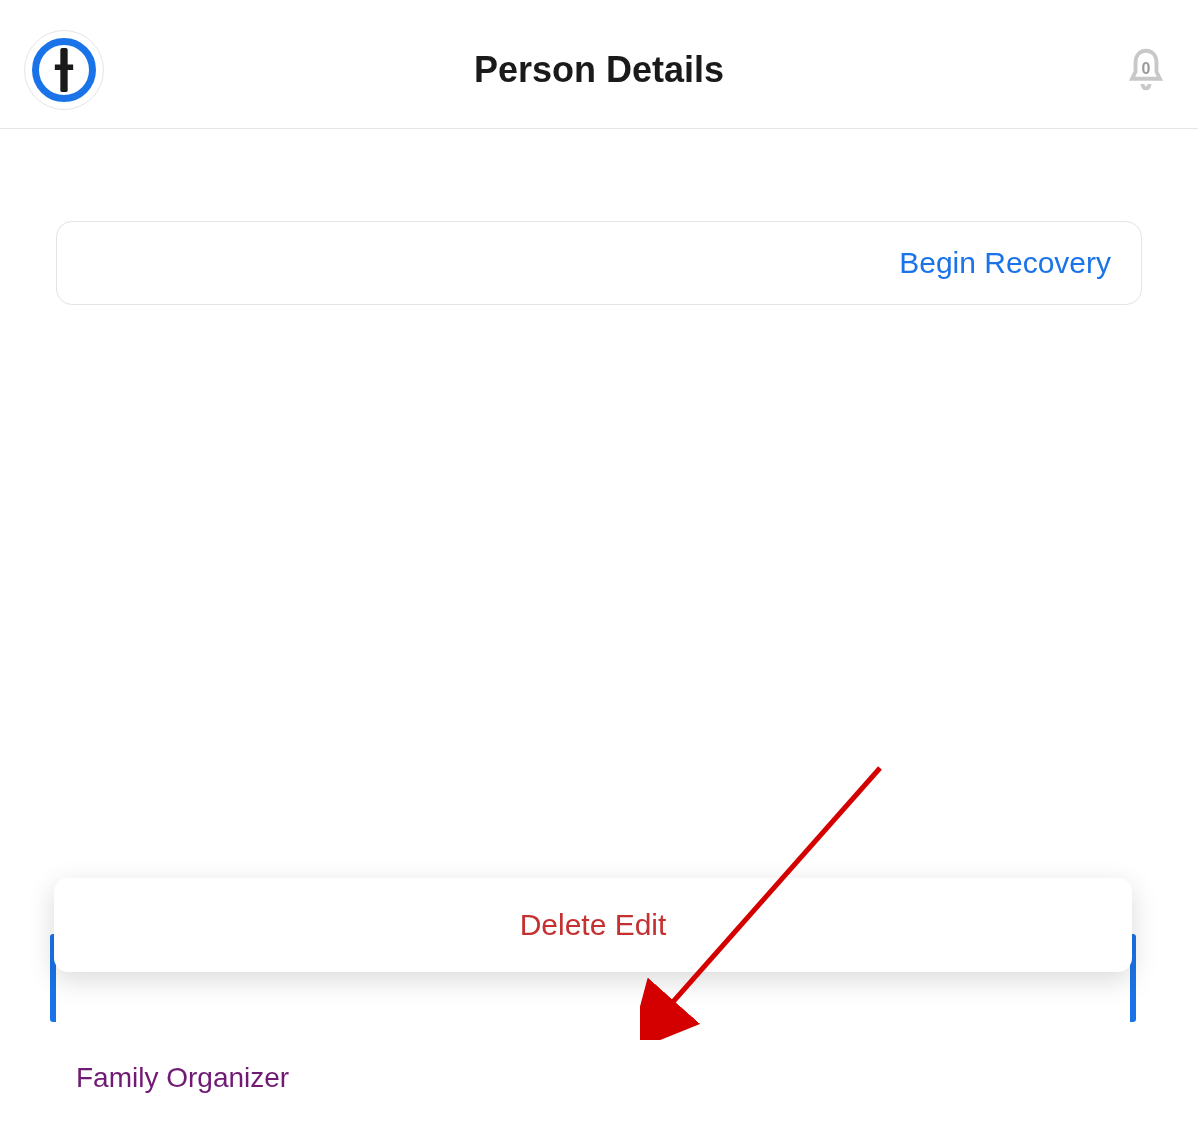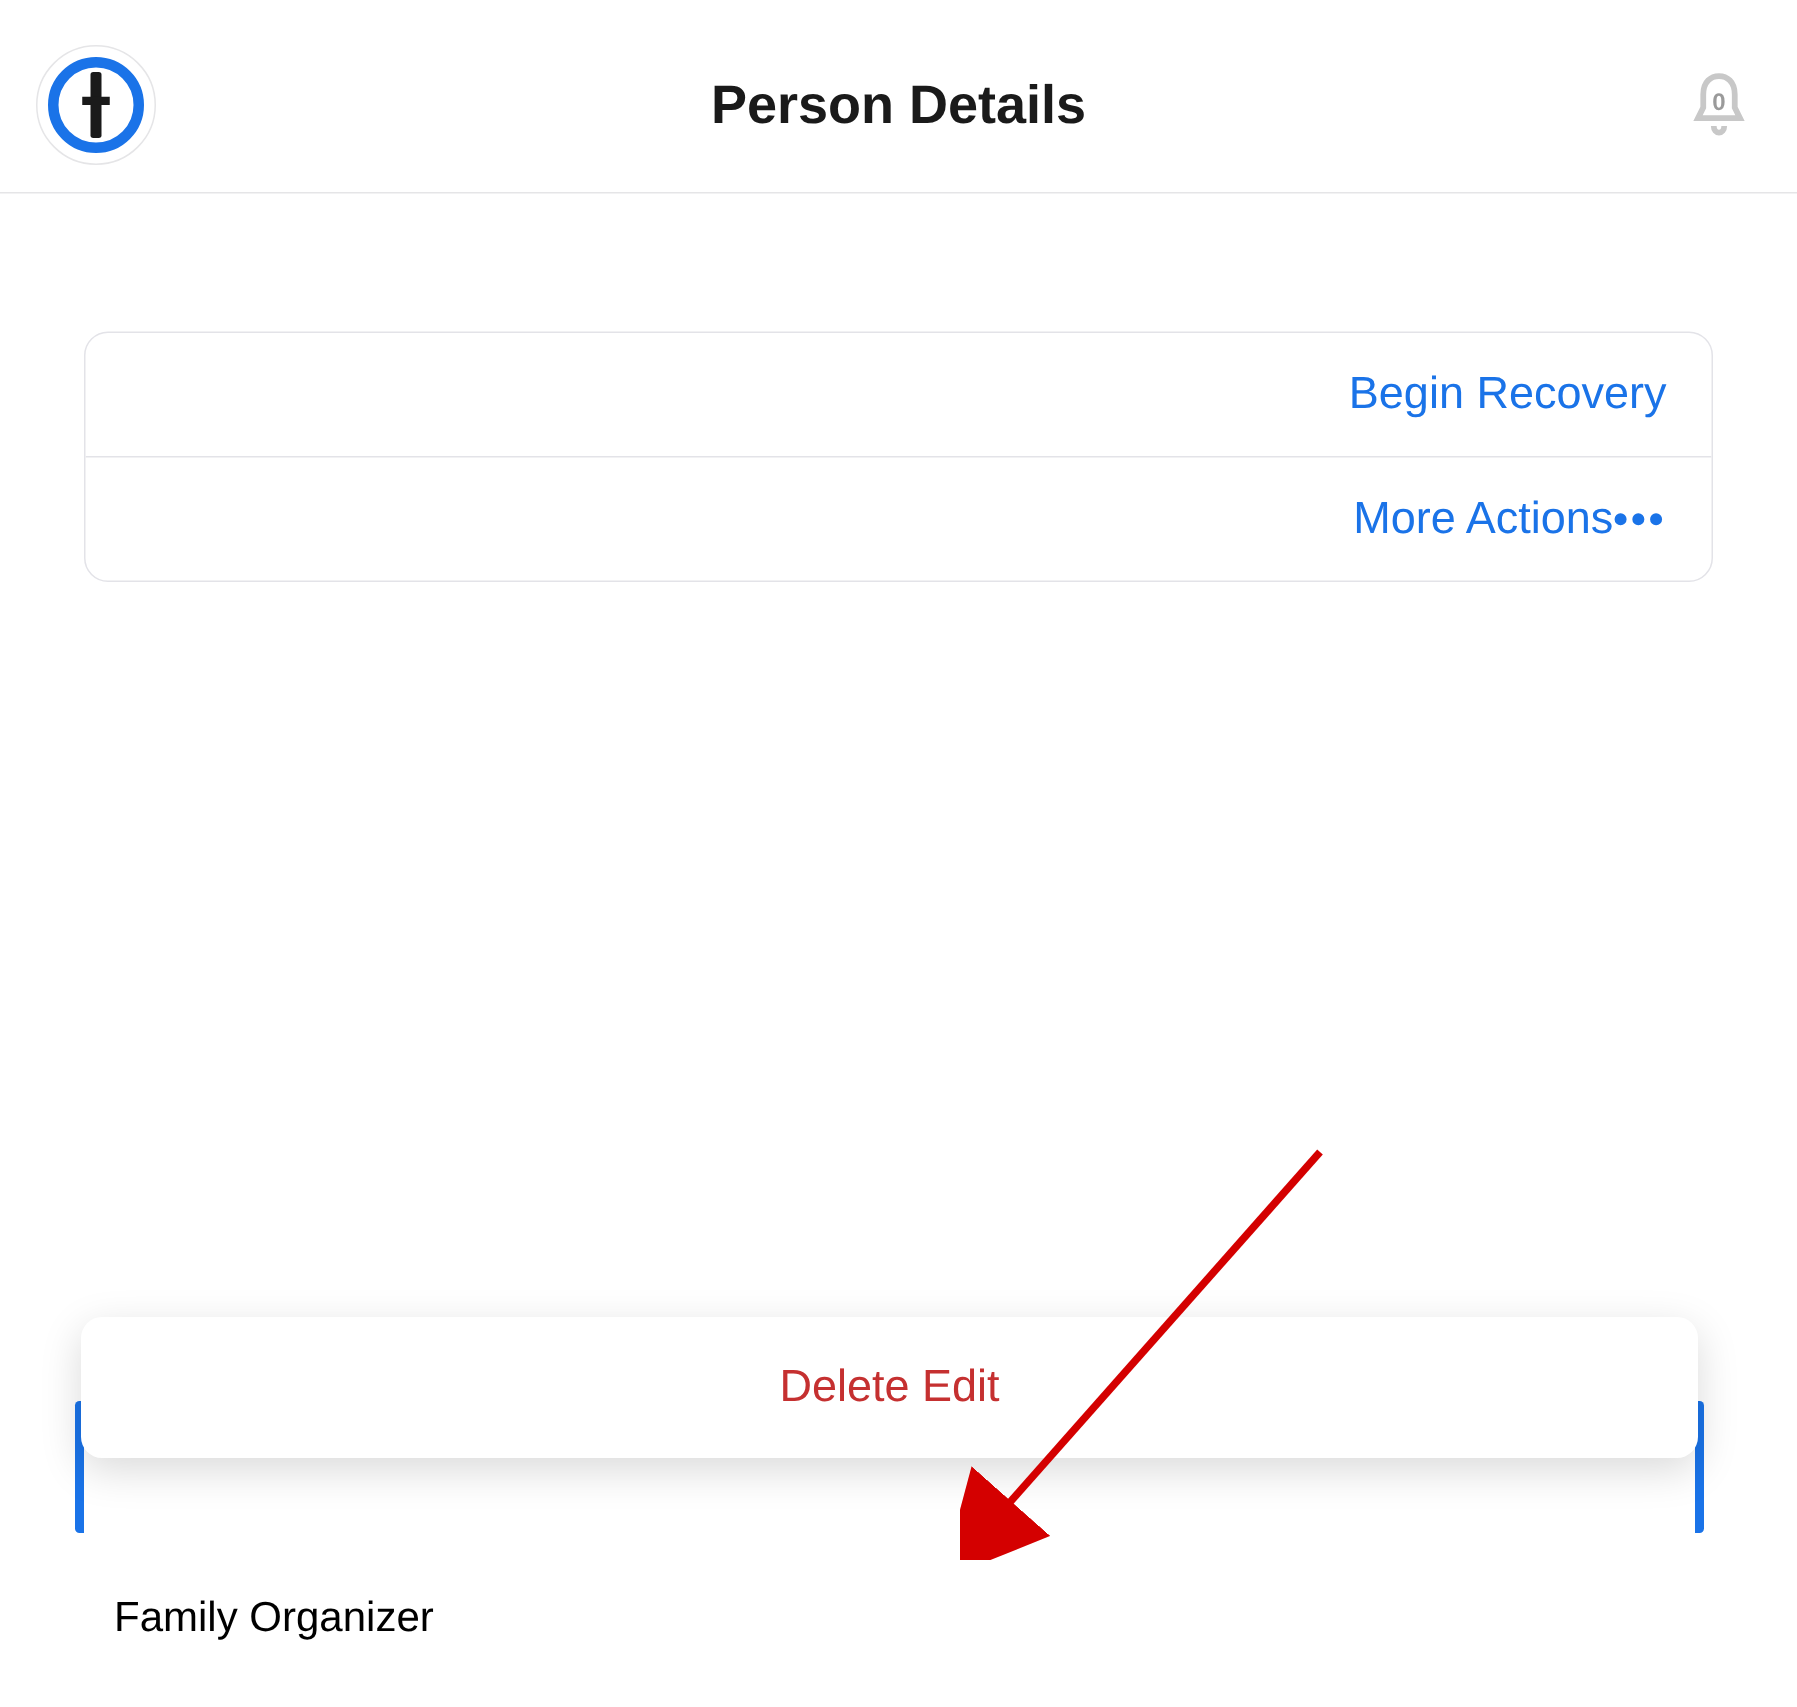--- a/index.html
+++ b/index.html
@@ -136,21 +136,21 @@
       color: #c53030;
       border-bottom: 1px solid #ececee;
       cursor: pointer;
     }
     .dropdown-item:last-child { border-bottom: none; }
     .cutoff {
       position: absolute;
       left: 76px;
       top: 1062px;
       font-size: 28px;
-      color: #000000;
+      color: #701a75;
       font-weight: 400;
     }
     .arrow {
       position: absolute;
       z-index: 20;
       left: 640px;
       top: 760px;
       pointer-events: none;
     }
     .blue-edge-l, .blue-edge-r {
@@ -183,24 +183,20 @@
     <span class="notif-badge">0</span>
   </div>
 </div>
 
 <div class="container">
 
   <div class="list">
     <div class="list-item">
       <span>Begin Recovery</span>
     </div>
-    <div class="list-item">
-      <span>More Actions</span>
-      <span class="dots">•••</span>
-    </div>
   </div>
 </div>
 
 <div class="blue-edge-l"></div>
 <div class="blue-edge-r"></div>
 
 <div class="dropdown">
   <div class="dropdown-item">Delete Edit</div>
 </div>
 

